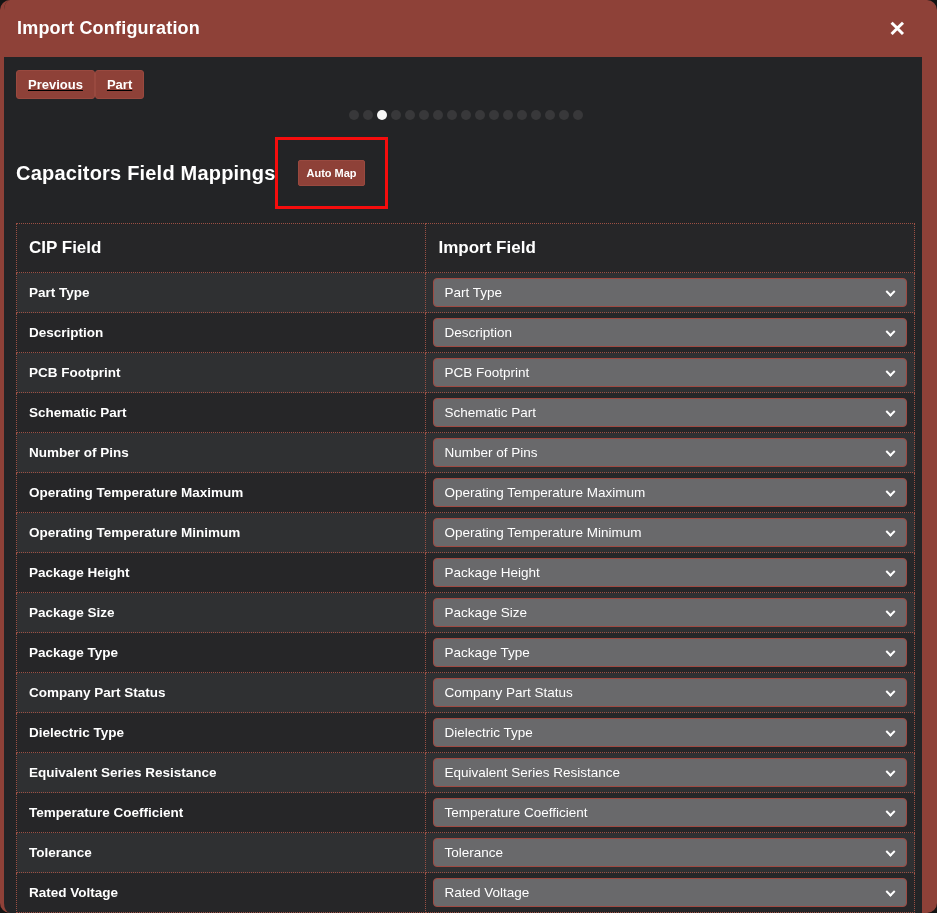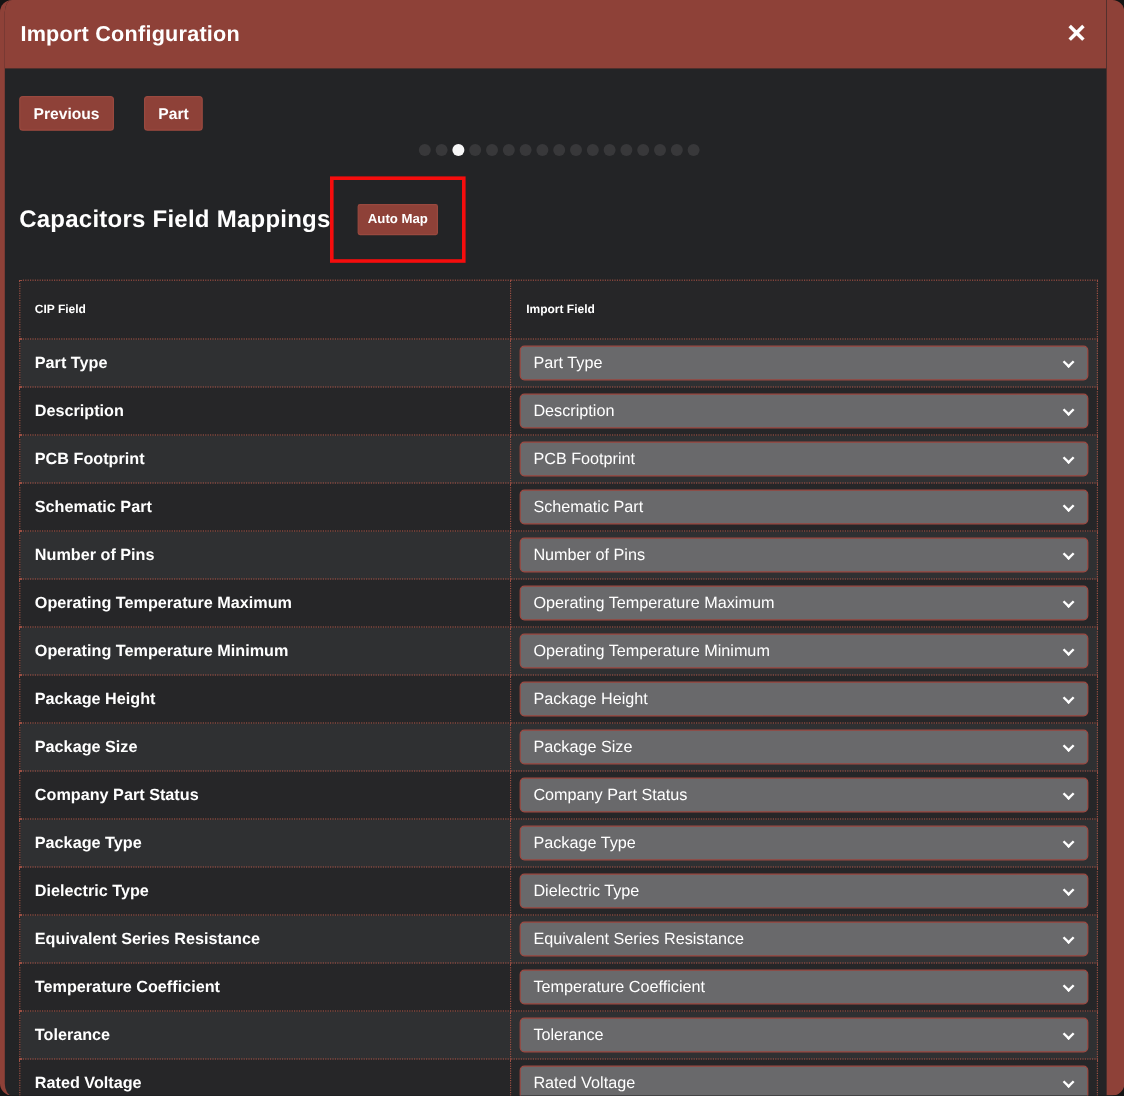--- a/index.html
+++ b/index.html
@@ -6,36 +6,36 @@
   html,body { width:937px; height:913px; overflow:hidden; background:#141414;
               font-family:"Liberation Sans", sans-serif; }
   .modal { position:absolute; inset:0; width:937px; height:913px;
            background:#232426; border-radius:10px; overflow:hidden;
            border-left:4px solid #8e4138; border-right:15px solid #8e4138; }
   .modal-header { background:#8e4138; height:57px; display:flex; align-items:center;
                   justify-content:space-between; padding:0 16px 0 13px; }
   .modal-title { color:#ffffff; font-weight:700; font-size:18px; letter-spacing:.2px; }
   .close-icon { color:#ffffff; font-size:21px; font-weight:700; line-height:1; cursor:pointer; }
   .modal-body { padding:10px 7px 0 12px; }
-  .nav-buttons { display:flex; gap:25px; margin-top:13px; }
+  .nav-buttons { display:flex; gap:0; margin-top:3px;text-decoration:underline; }
   .btn { background:#8e4138; color:#fff; font-weight:700; font-size:13px;
          padding:6px 11px; border-radius:3px; border:1px solid #99493f; cursor:pointer;
          font-family:"Liberation Sans", sans-serif; }
   .dots { display:flex; justify-content:center; gap:4px; margin-top:11px; height:10px; }
   .dot { width:10px; height:10px; border-radius:50%; background:#38383a; cursor:pointer; }
   .dot.active { background:#f7f7f7; }
   .section-header { display:flex; align-items:center; margin-top:17px; }
   .section-title { color:#ffffff; font-size:20px; font-weight:700; letter-spacing:.2px; }
   .automap-wrap { border:3px solid #f50d0d; padding:20px; display:inline-block; }
   .automap-btn { display:block; background:#8e4138; color:#fff; font-weight:700; font-size:11px;
                  padding:6px 7px; border-radius:2px; border:1px solid #99493f; cursor:pointer;
                  font-family:"Liberation Sans", sans-serif; }
   table { width:100%; border-collapse:collapse; margin-top:14px; }
   th, td { border:1px dotted #9c5044; color:#ffffff; text-align:left; }
-  thead th { height:49px; background:#262628; font-size:10px; font-weight:700;
+  thead th { height:49px; background:#262628; font-size:17px; font-weight:700;
              padding-left:12px; }
   tbody td { height:40px; }
   tbody tr:nth-child(odd) td  { background:#2f3032; }
   tbody tr:nth-child(even) td { background:#262628; }
   td.label-cell { font-size:13.5px; font-weight:700; padding-left:12px; }
   td.select-cell { padding:0 7px; }
   th.cip-col, td.label-cell { width:45.6%; }
   .select-wrap { position:relative; width:100%; }
   select { width:100%; height:29px; background:#69696b; border:1px solid #9e4a42;
            border-radius:4px; color:#ffffff; font-size:13.5px; padding:0 30px 0 10px;
@@ -143,29 +143,29 @@
               <span class="select-wrap" style="display: block;"><select><option>Package Height</option></select><span class="chevron-down"></span></span>
             </td>
           </tr>
           <tr>
             <td class="label-cell">Package Size</td>
             <td class="select-cell">
               <span class="select-wrap" style="display: block;"><select><option>Package Size</option></select><span class="chevron-down"></span></span>
             </td>
           </tr>
           <tr>
+            <td class="label-cell">Package Type</td>
+            <td class="select-cell">
+              <span class="select-wrap" style="display: block;"><select><option>Package Type</option></select><span class="chevron-down"></span></span>
+            </td>
+          </tr>
+          <tr>
             <td class="label-cell">Company Part Status</td>
             <td class="select-cell">
               <span class="select-wrap" style="display: block;"><select><option>Company Part Status</option></select><span class="chevron-down"></span></span>
-            </td>
-          </tr>
-          <tr>
-            <td class="label-cell">Package Type</td>
-            <td class="select-cell">
-              <span class="select-wrap" style="display: block;"><select><option>Package Type</option></select><span class="chevron-down"></span></span>
             </td>
           </tr>
           <tr>
             <td class="label-cell">Dielectric Type</td>
             <td class="select-cell">
               <span class="select-wrap" style="display: block;"><select><option>Dielectric Type</option></select><span class="chevron-down"></span></span>
             </td>
           </tr>
           <tr>
             <td class="label-cell">Equivalent Series Resistance</td>

